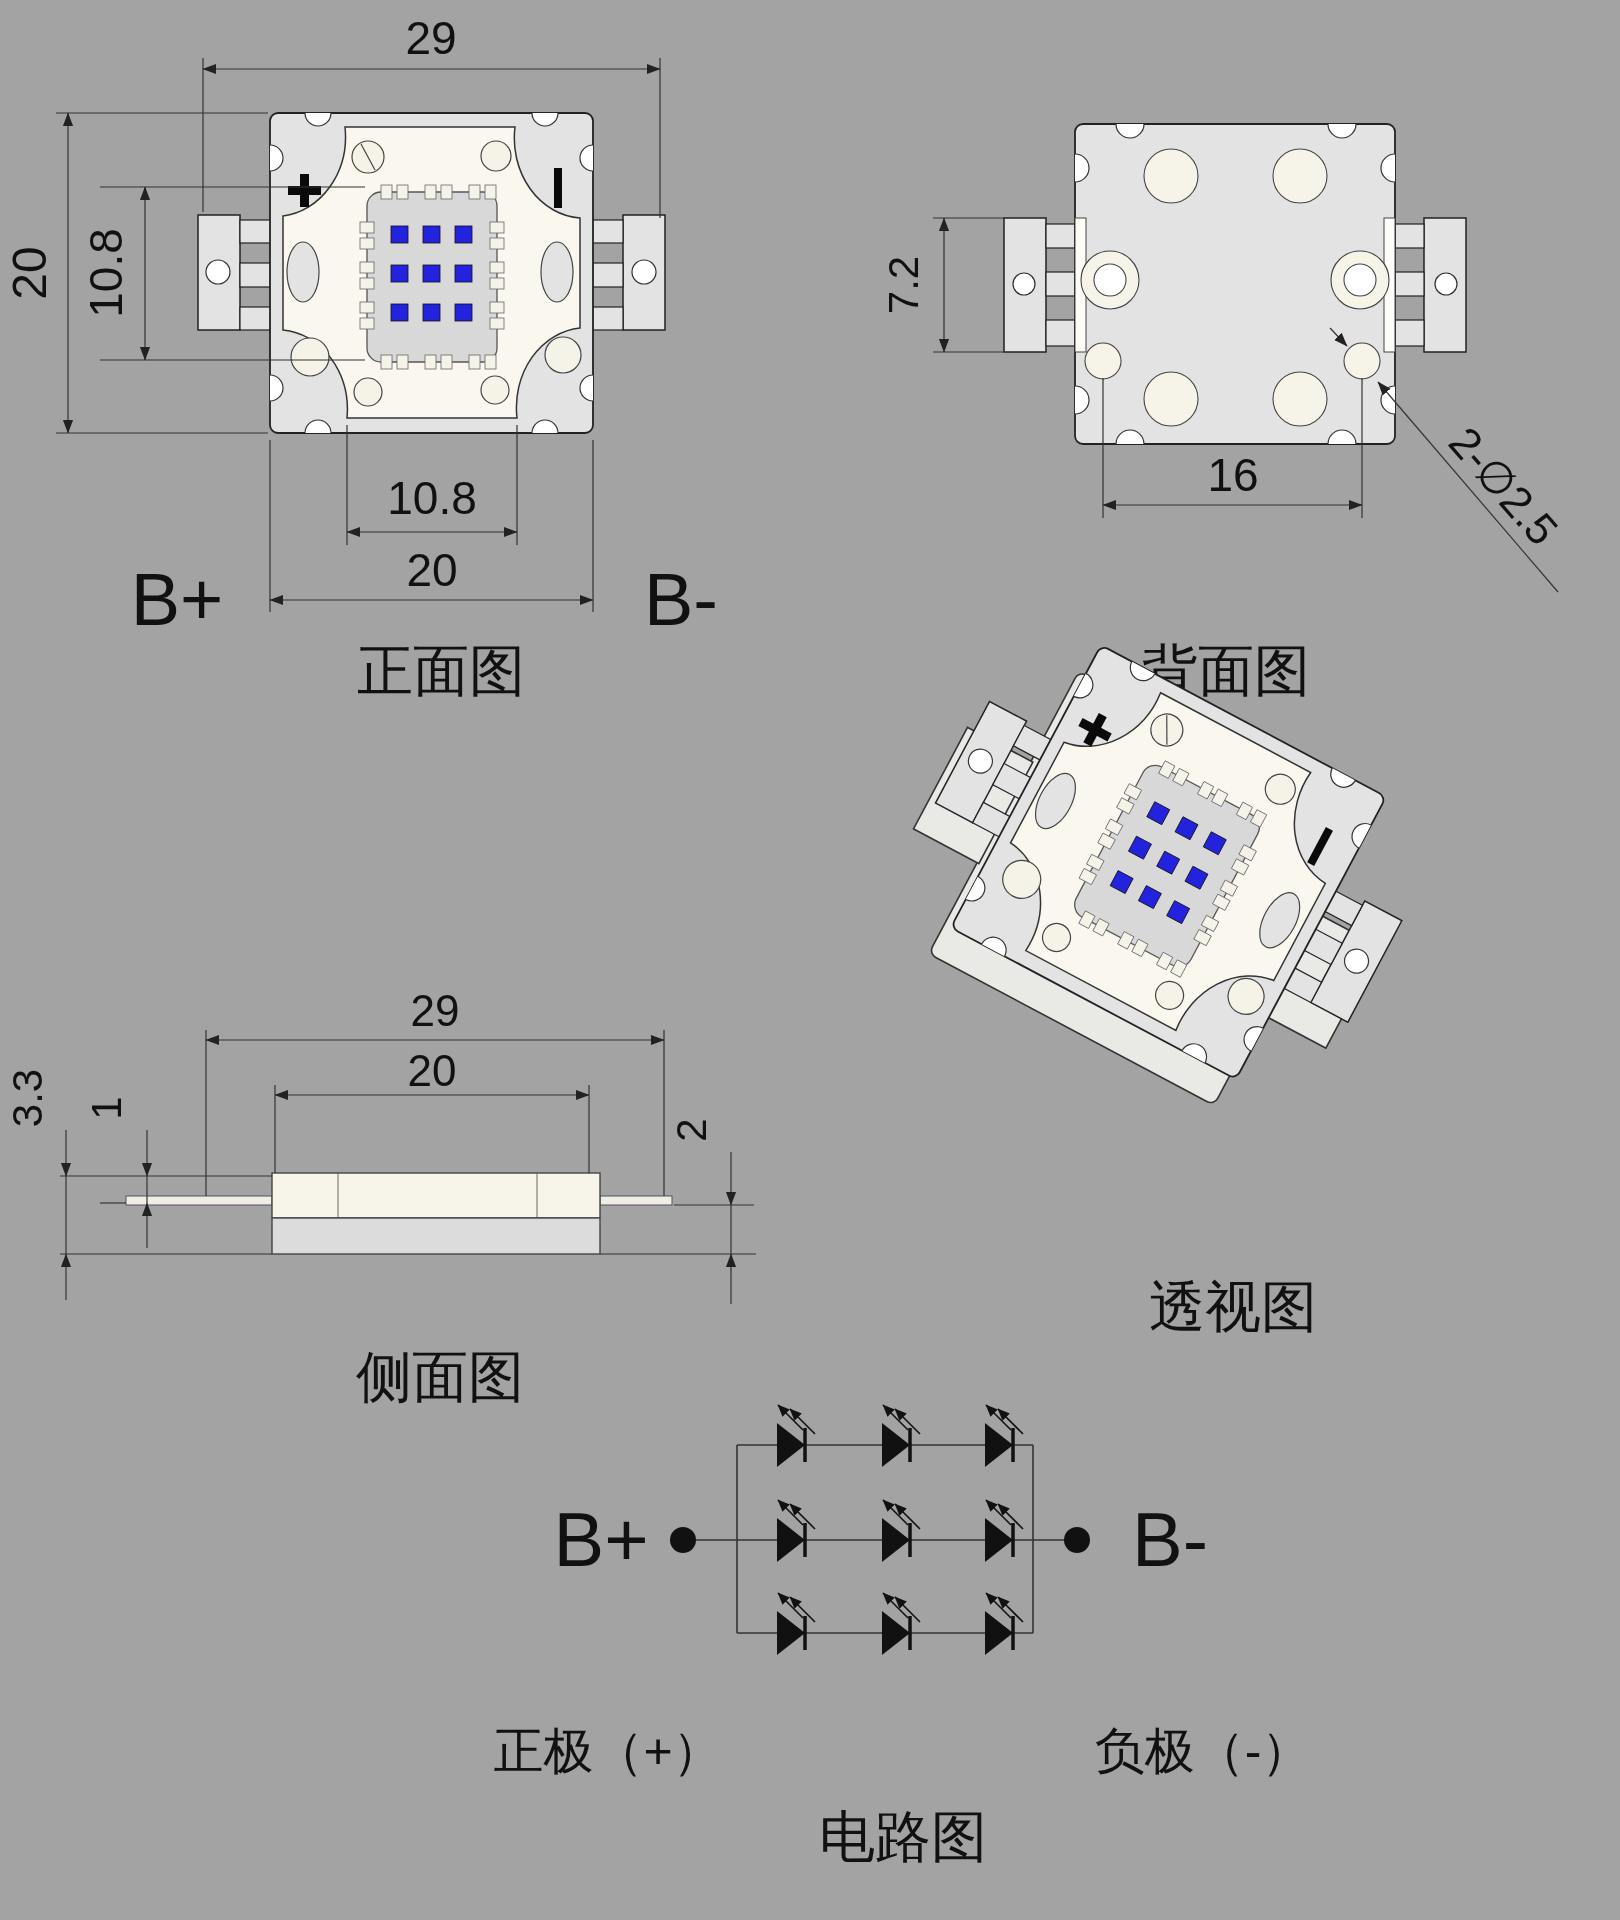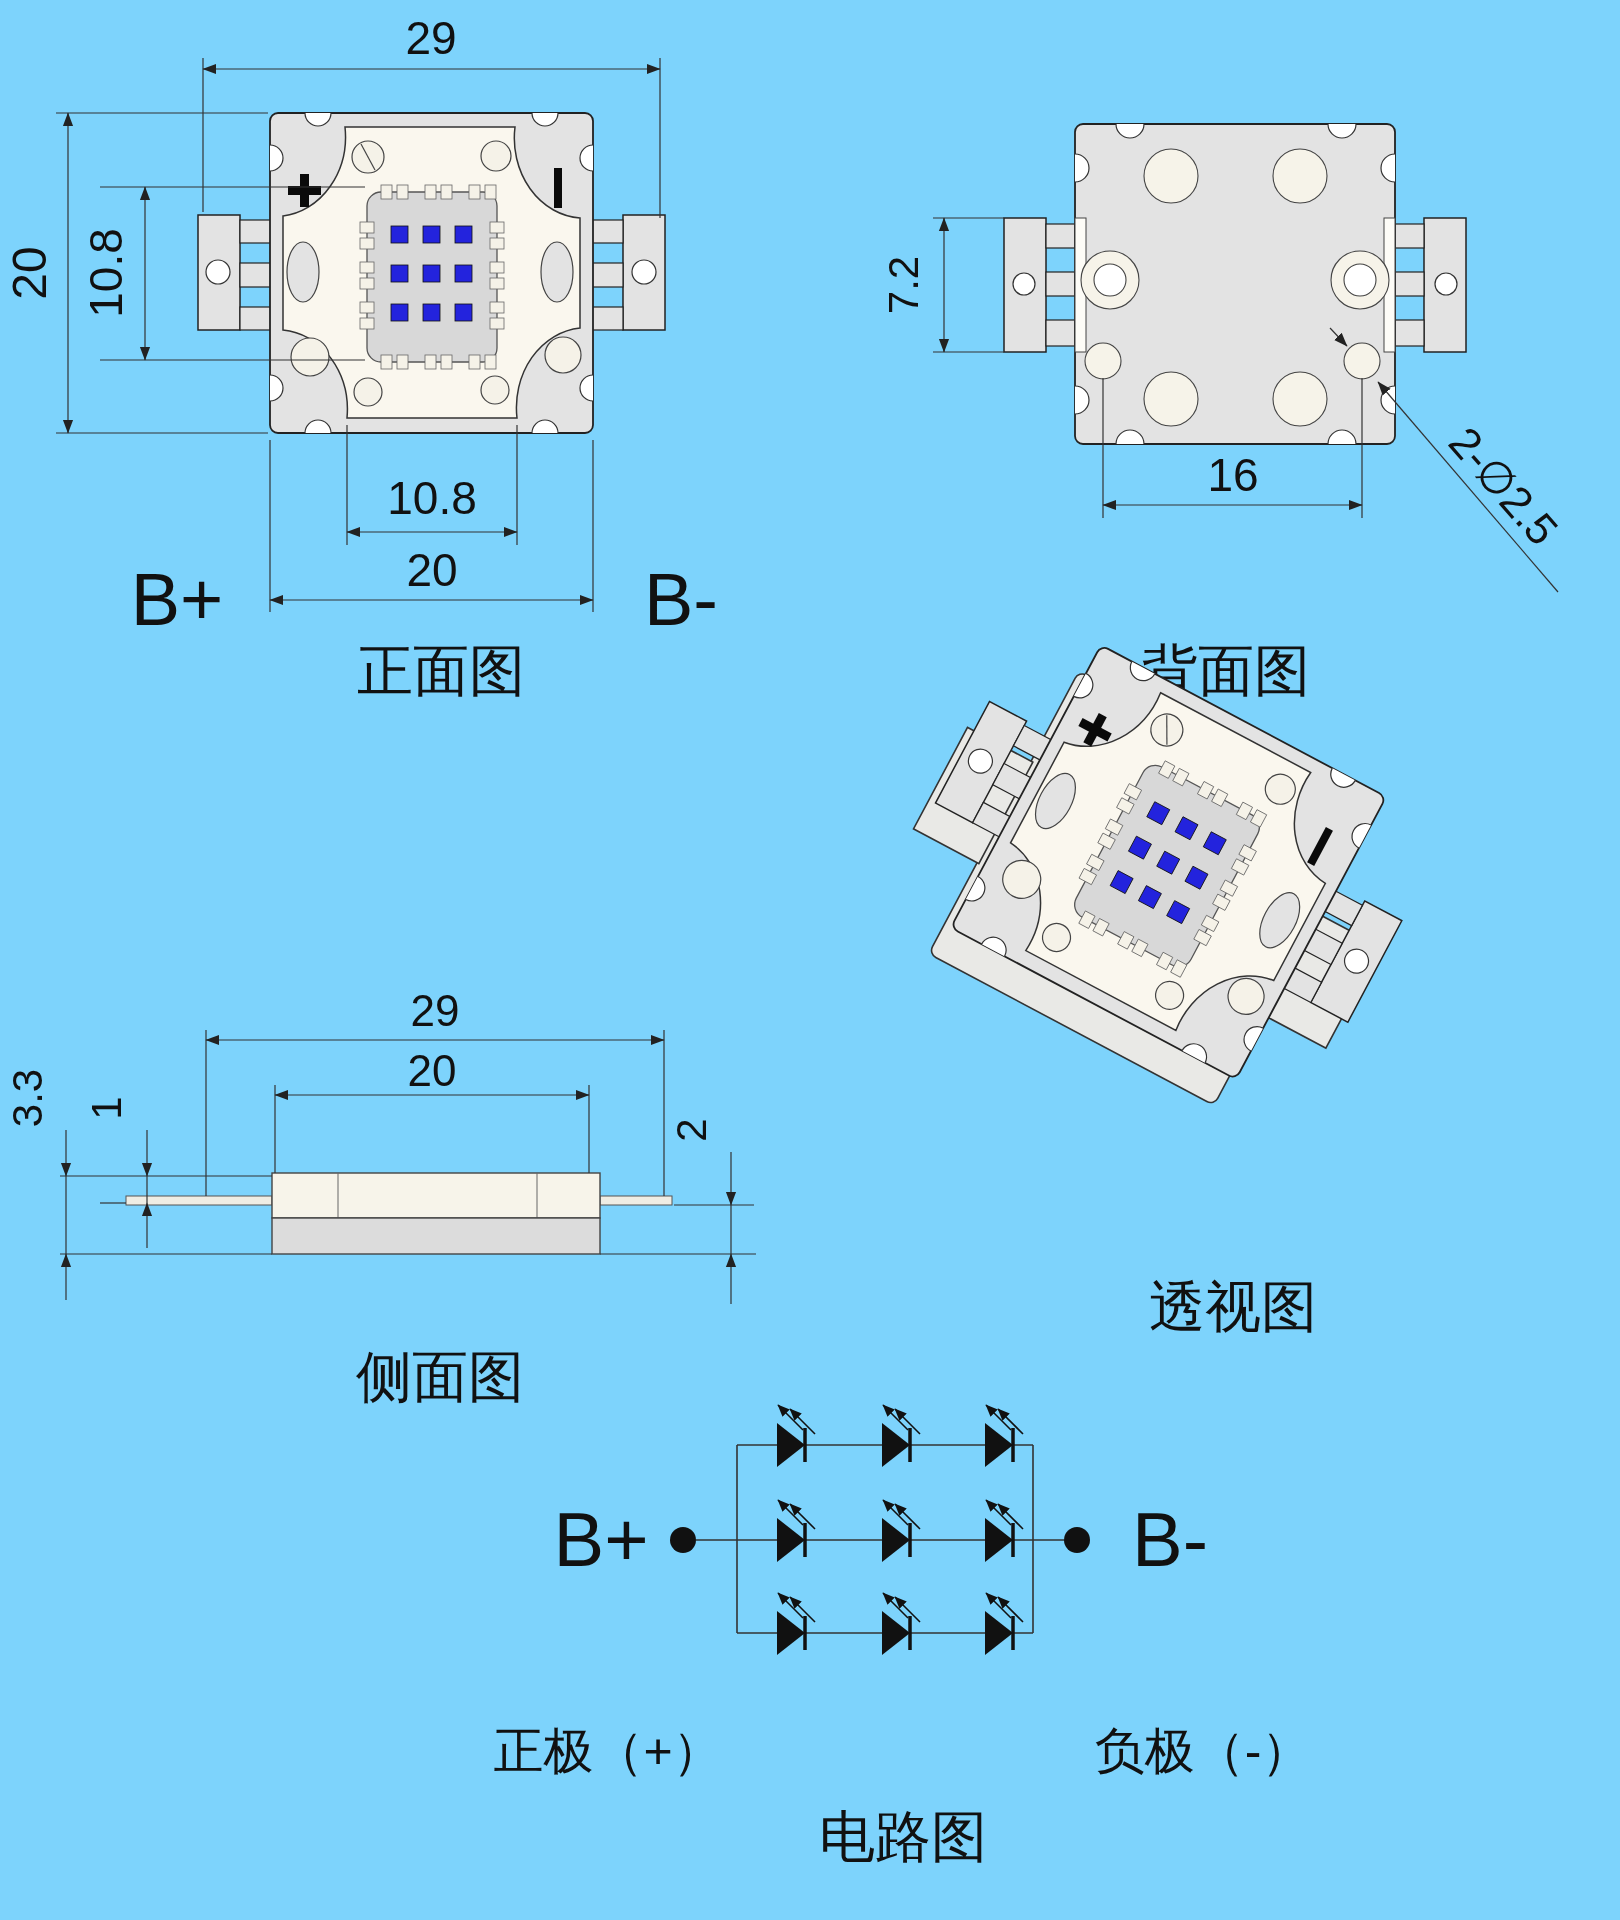--- a/index.html
+++ b/index.html
@@ -1,16 +1,16 @@
 <!DOCTYPE html>
 <html><head>
 <meta charset="utf-8">
 <style>
   html,body{margin:0;padding:0;background:#ffffff;}
-  .page{position:relative;width:1620px;height:1920px;background:#7dd3fc;overflow:hidden;}
+  .page{position:relative;width:1620px;height:1920px;background:#a3a3a3;overflow:hidden;}
   svg text{font-family:"Liberation Sans","DejaVu Sans",sans-serif;fill:#111;}
   .dimtxt{font-size:46px;}
   .dimtxt-s{font-size:42px;}
   .title{font-size:56px;}
   .term{font-size:74px;}
   .pol{font-size:50px;}
 </style>
 </head>
 <body>
 

